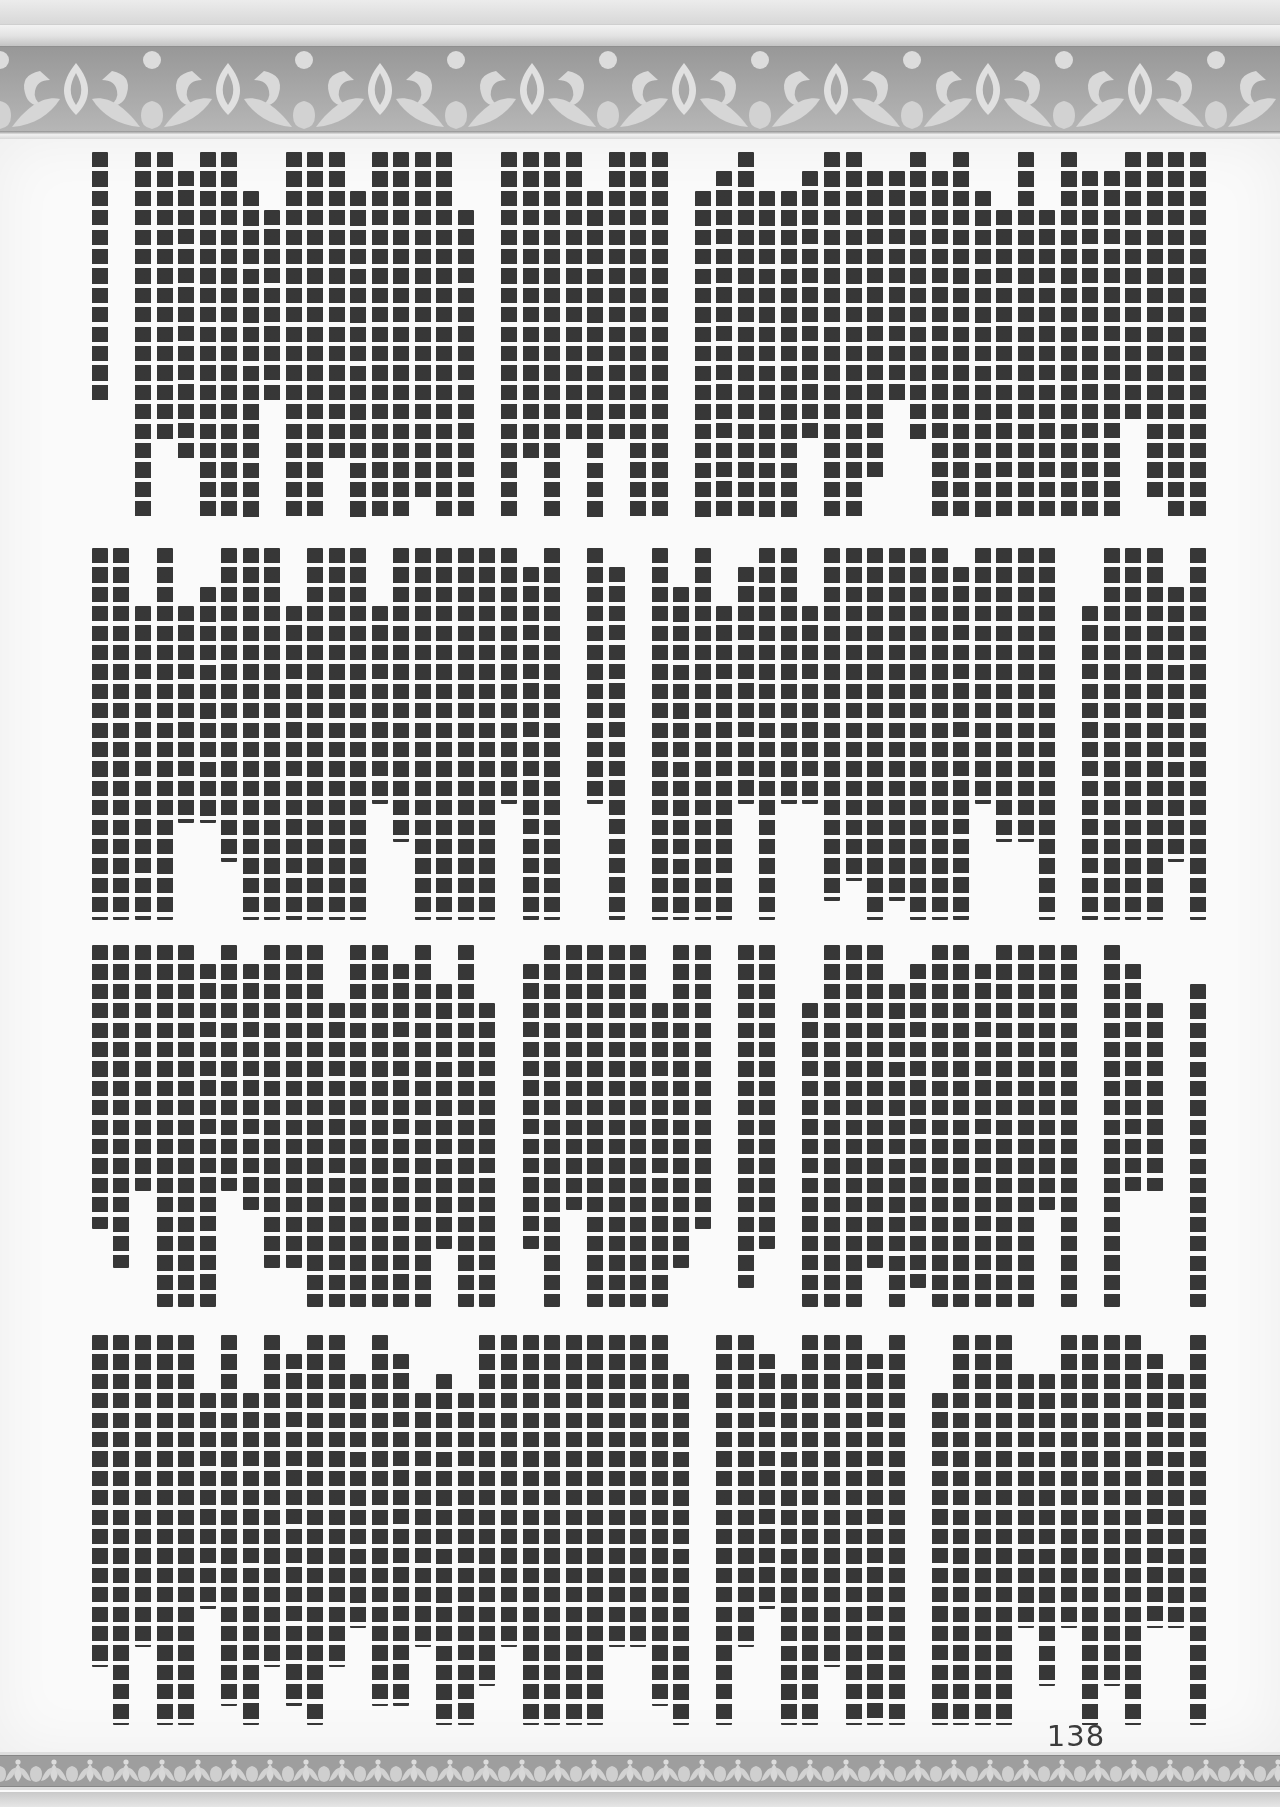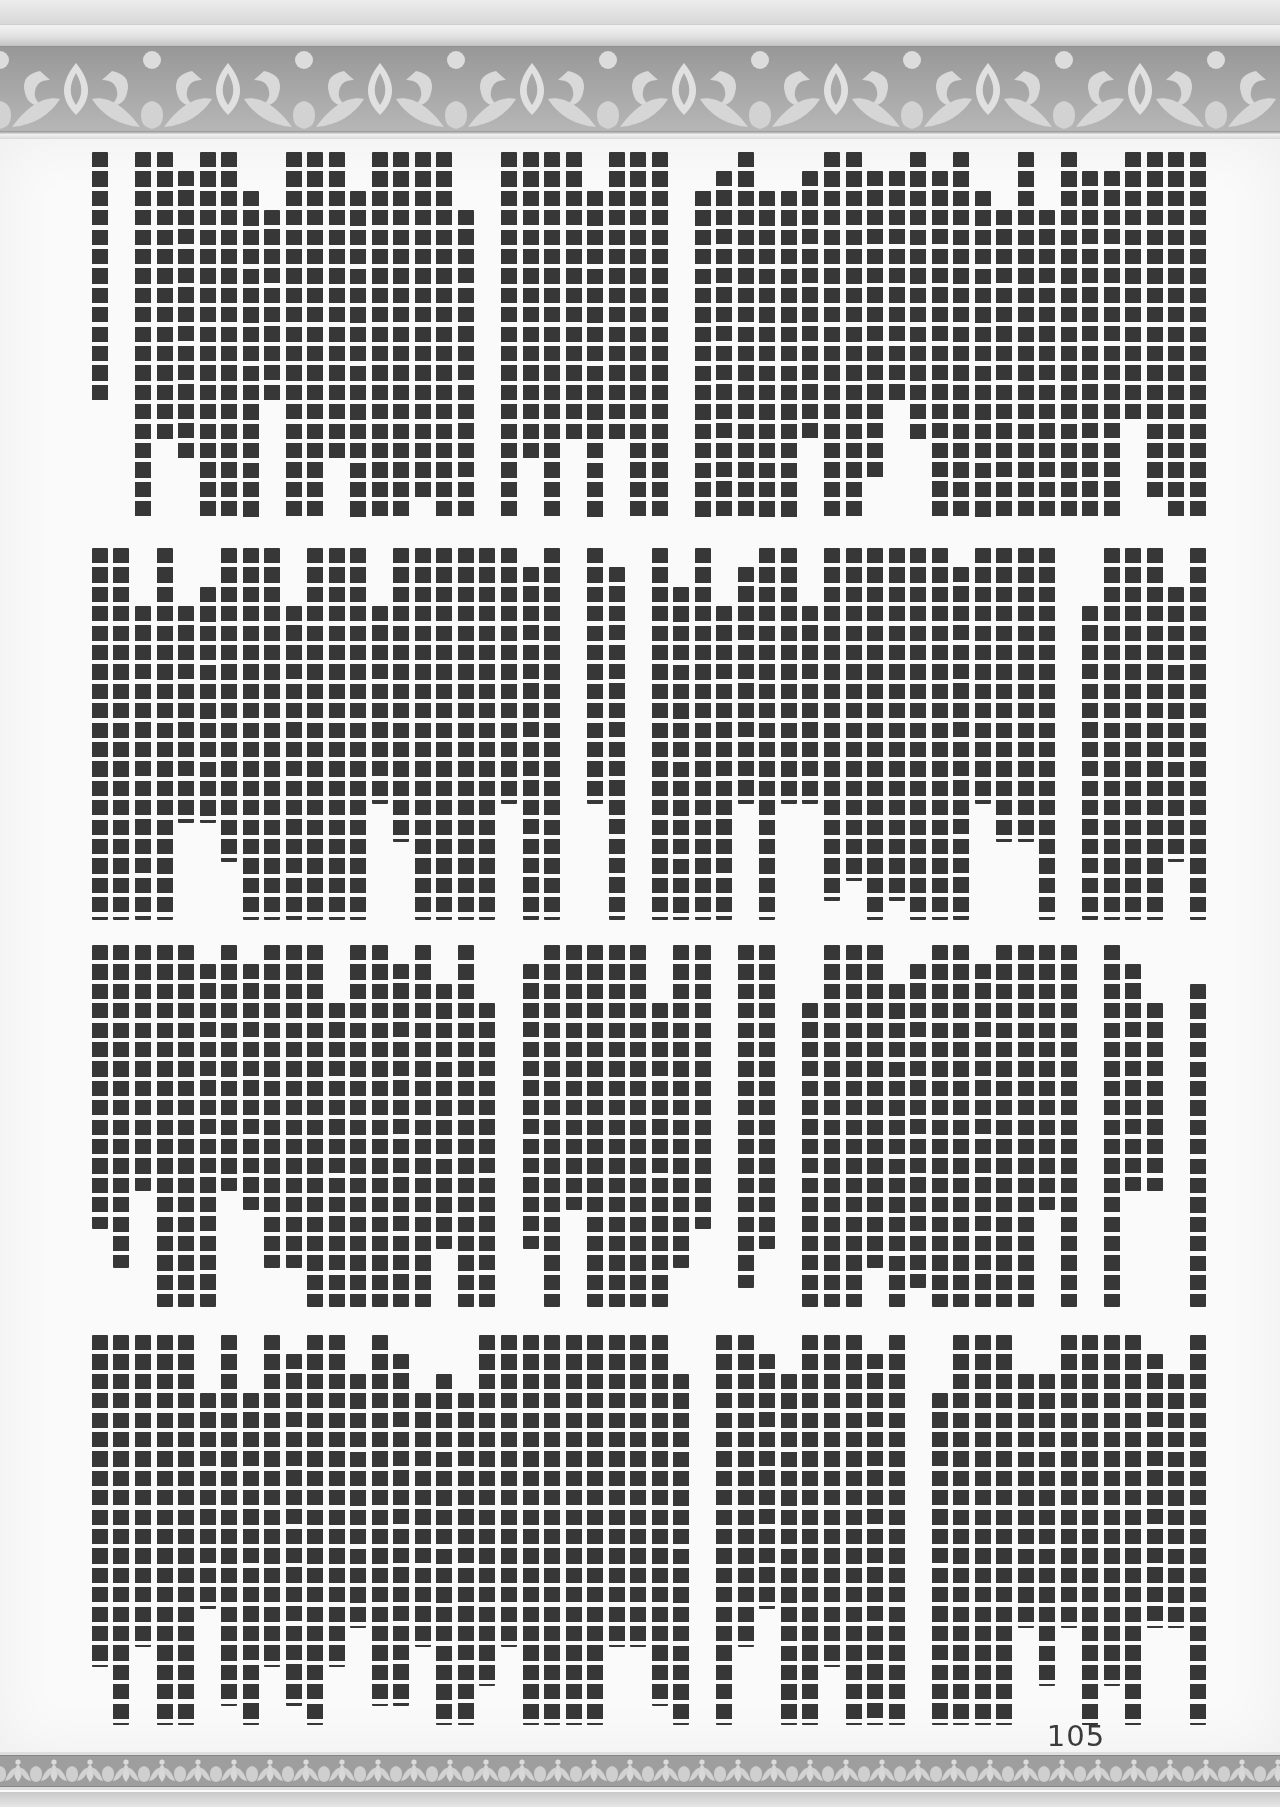--- a/index.html
+++ b/index.html
@@ -286,21 +286,21 @@
         <div class="text-col" style="margin-top: 0px; height: 370.6px;"></div>
         <div class="text-col" style="margin-top: 58.2px; height: 215.4px;"></div>
         <div class="text-col" style="margin-top: 0px; height: 390px;"></div>
         <div class="text-col" style="margin-top: 0px; height: 390px;"></div>
         <div class="text-col" style="margin-top: 0px; height: 312.4px;"></div>
         <div class="text-col" style="margin-top: 0px; height: 390px;"></div>
         <div class="text-col" style="margin-top: 0px; height: 331.8px;"></div>
       </div>
     </div>
 
-  <div class="page-number">105</div>
+  <div class="page-number">138</div>
 
   <div class="bottom-frieze">
     <div class="lightline"></div>
     <svg width="1280" height="30" xmlns="http://www.w3.org/2000/svg">
       <defs>
         <pattern id="bp" width="36" height="30" patternUnits="userSpaceOnUse">
           <rect width="36" height="30" fill="#9e9e9e"></rect>
           <circle cx="18" cy="6" r="2.6" fill="#dcdcdc"></circle>
           <path d="M18 8 C13 14 13 20 18 26 C23 20 23 14 18 8 z" fill="#d8d8d8"></path>
           <path d="M5 25 C9 14 14 11 17 12 C14 20 11 24 5 25 z" fill="#d2d2d2"></path>

